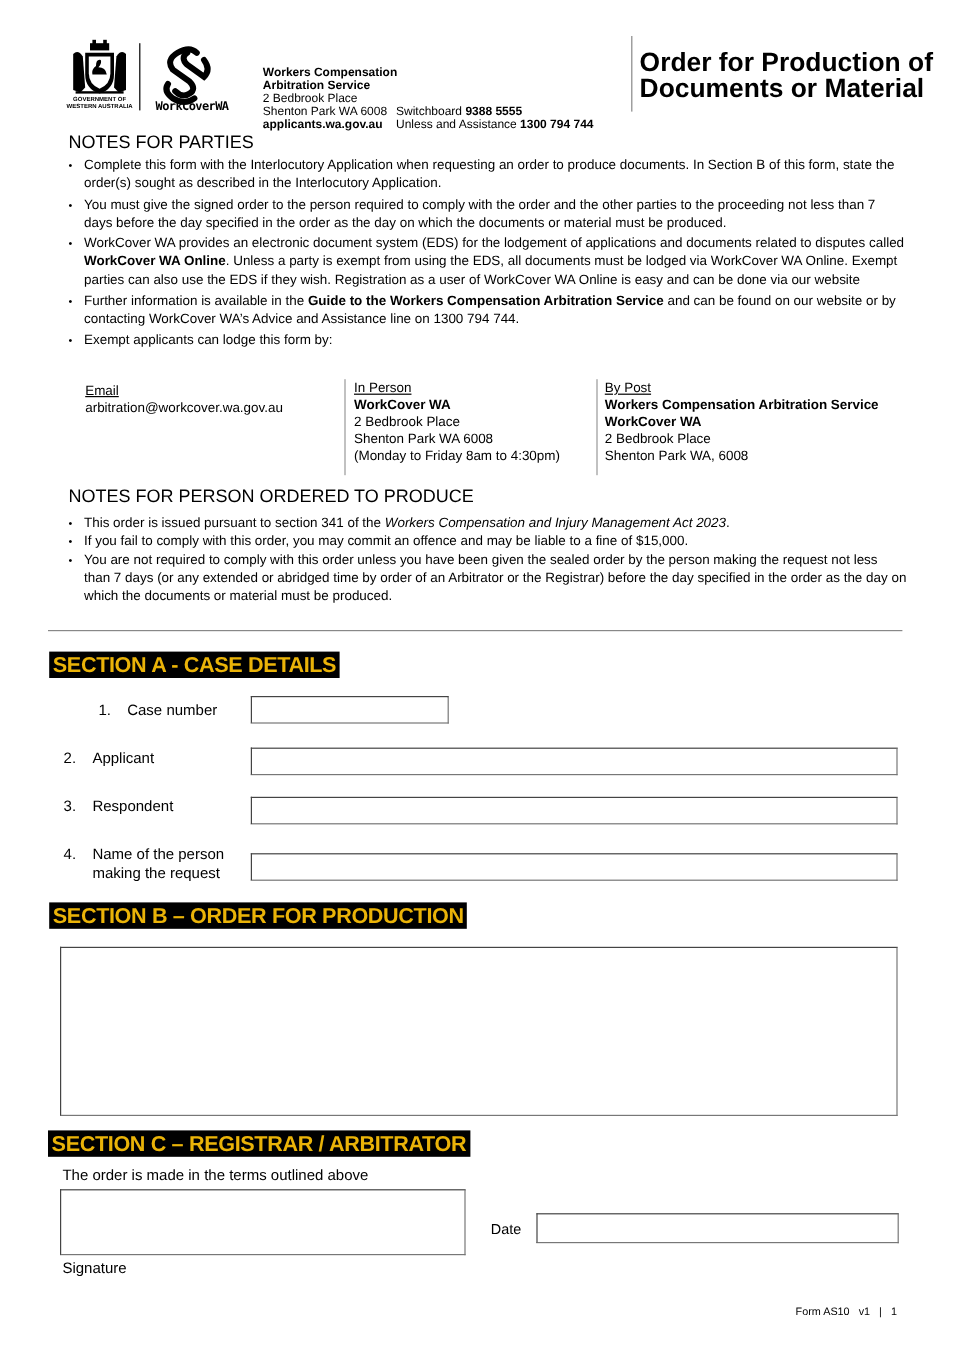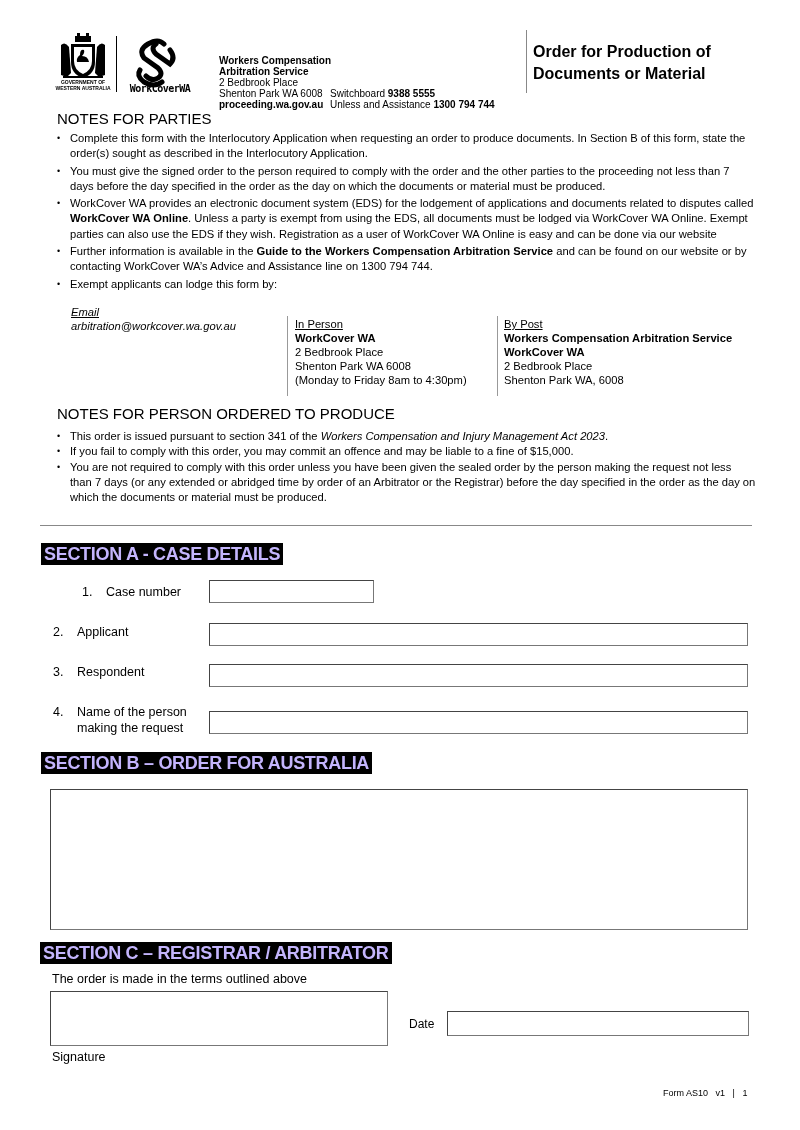--- a/index.html
+++ b/index.html
@@ -9,36 +9,36 @@
 
   
   .logo-gov { left: 55px; top: 33px; width: 56px; height: 60px; }
   .logo-divider { left: 116px; top: 36px; width: 1px; height: 56px; background: #000; }
   .logo-wc { left: 124px; top: 36px; width: 68px; height: 58px; }
   .org { left: 219px; top: 41px; font-size: 10px; line-height: 11px; margin-top: 14px; }
   .org b { font-weight: bold; }
   .org .row { white-space: nowrap; }
   .org .col2 { display: inline-block; position: absolute; left: 111px; }
   .title-divider { left: 526px; top: 30px; width: 1px; height: 63px; background: #888; }
-  .title { left: 533px; top: 41px; font-size: 16px; font-weight: bold; line-height: 22px; }
+  .title { left: 533px; top: 41px; font-size: 22px; font-weight: bold; line-height: 22px; }
 
   h2.notes { position: absolute; margin: 0; font-size: 15px; font-weight: normal; }
   .bullets { position: absolute; left: 56px; width: 700px; font-size: 11.2px; line-height: 15.3px; margin: 0; padding: 0; list-style: none; }
   .bullets li { position: relative; padding-left: 14px; margin-bottom: 2px; }
   .bullets li::before { content: "\2022"; position: absolute; left: 1px; top: 0; font-size: 9px; }
   .bullets.tight li { margin-bottom: 0; }
 
   .lodge { position: absolute; top: 317px; font-size: 11.2px; line-height: 14px; }
   .lodge u { text-decoration: underline; }
   .lodge b { font-weight: bold; }
   .vsep { position: absolute; width: 1px; background: #999; }
 
   .hr { left: 40px; top: 525px; width: 712px; height: 1px; background: #888; }
 
-  .section-head { position: absolute; background: #000; color: #c4b5fd; font-weight: bold;
+  .section-head { position: absolute; background: #000; color: #eab308; font-weight: bold;
                   font-size: 18px; line-height: 22px; padding: 0 3px; letter-spacing: -0.3px; }
 
   .field-label { position: absolute; font-size: 12.5px; line-height: 16px; }
   .field-label .num { display: inline-block; width: 24px; }
   .box { position: absolute; border: 1px solid #444; border-bottom-color: #777; border-right-color: #777; background: #fff; box-sizing: border-box; }
 
   .small-text { position: absolute; font-size: 12.5px; }
   .footer { position: absolute; left: 663px; top: 1088px; font-size: 9px; }
 </style>
 </head>
@@ -79,21 +79,21 @@
   <div class="row"><b>Arbitration Service</b></div>
   <div class="row"><span>2 Bedbrook Place</span></div>
   <div class="row" style="position:relative;">
     <span>Shenton Park WA 6008</span>
     <span class="col2">
       <span>Switchboard</span>
       <b>9388 5555</b>
     </span>
   </div>
   <div class="row" style="position:relative;">
-    <b>proceeding.wa.gov.au</b>
+    <b>applicants.wa.gov.au</b>
     <span class="col2">
       <span>Unless and Assistance</span>
       <b>1300 794 744</b>
     </span>
   </div>
 </div>
 
 <div class="abs title-divider"></div>
 <div class="abs title">
   <div>Order for Production of</div>
@@ -102,21 +102,21 @@
 
 <h2 class="notes" style="left:57px; top:110px;">NOTES FOR PARTIES</h2>
 <ul class="bullets" style="top:131px;">
   <li><span>Complete this form with the Interlocutory Application when requesting an order to produce documents. In Section B of this form, state the order(s) sought as described in the Interlocutory Application.</span></li>
   <li><span>You must give the signed order to the person required to comply with the order and the other parties to the proceeding not less than 7 days before the day specified in the order as the day on which the documents or material must be produced.</span></li>
   <li><span>WorkCover WA provides an electronic document system (EDS) for the lodgement of applications and documents related to disputes called </span><b>WorkCover WA Online</b><span>. Unless a party is exempt from using the EDS, all documents must be lodged via WorkCover WA Online. Exempt parties can also use the EDS if they wish. Registration as a user of WorkCover WA Online is easy and can be done via our website</span></li>
   <li style="margin-top:2px;"><span>Further information is available in the </span><b>Guide to the Workers Compensation Arbitration Service</b><span> and can be found on our website or by contacting WorkCover WA’s Advice and Assistance line on 1300 794 744.</span></li>
   <li><span>Exempt applicants can lodge this form by:</span></li>
 </ul>
 
-<div class="lodge" style="left:71px; top:305px;font-style:italic;">
+<div class="lodge" style="left:71px; top:319px;">
   <div><u>Email</u></div>
   <div>arbitration@workcover.wa.gov.au</div>
 </div>
 <div class="vsep" style="left:287px; top:316px; height:80px;"></div>
 <div class="lodge" style="left:295px;">
   <div><u>In Person</u></div>
   <div><b>WorkCover WA</b></div>
   <div>2 Bedbrook Place</div>
   <div>Shenton Park WA 6008</div>
   <div>(Monday to Friday 8am to 4:30pm)</div>
@@ -163,21 +163,21 @@
 </div>
 
 <div class="field-label" style="left:53px; top:704px;">
   <div><span class="num">4.</span><span>Name of the person</span></div>
   <div style="padding-left:24px;">making the request</div>
 </div>
 <div class="box" style="left:209px; top:711px; width:539px; height:23px;">
   <span></span>
 </div>
 
-<div class="section-head" style="left:41px; top:752px;">SECTION B – ORDER FOR AUSTRALIA</div>
+<div class="section-head" style="left:41px; top:752px;">SECTION B – ORDER FOR PRODUCTION</div>
 <div class="box" style="left:50px; top:789px; width:698px; height:141px;">
   <span></span>
 </div>
 
 <div class="section-head" style="left:40px; top:942px;text-align:right;">SECTION C – REGISTRAR / ARBITRATOR</div>
 <div class="small-text" style="left:52px; top:972px;">The order is made in the terms outlined above</div>
 <div class="box" style="left:50px; top:991px; width:338px; height:55px;"></div>
 <div class="small-text" style="left:52px; top:1050px;">Signature</div>
 <div class="small-text" style="left:409px; top:1017px; font-size:12px;">Date</div>
 <div class="box" style="left:447px; top:1011px; width:302px; height:25px;">

